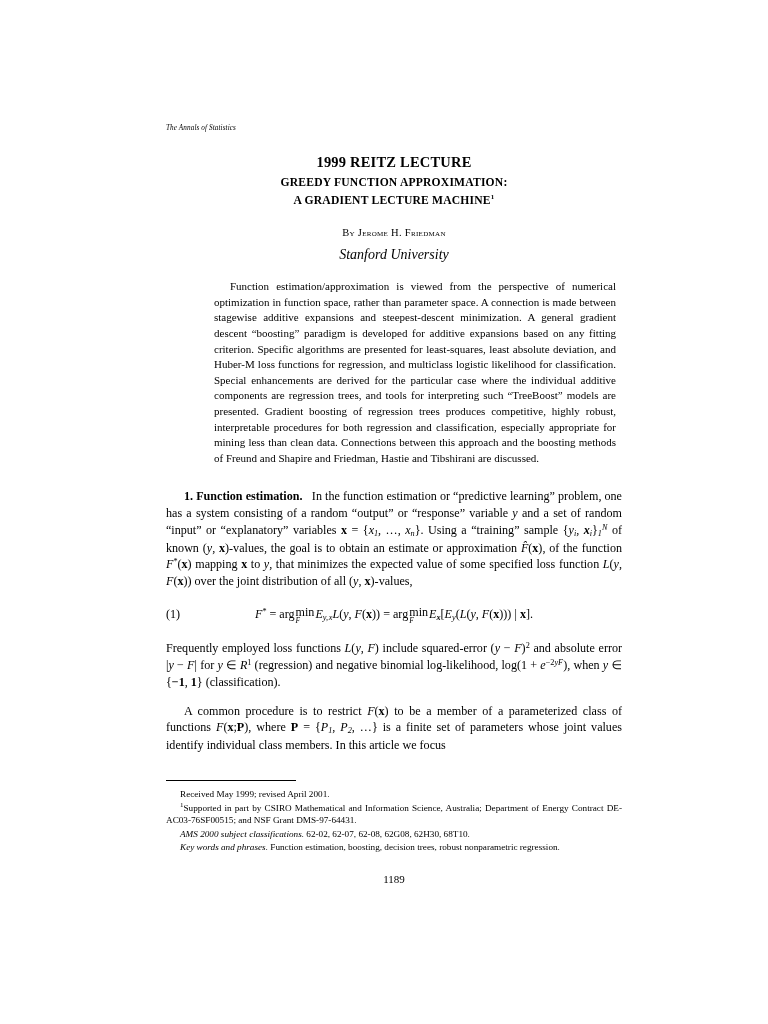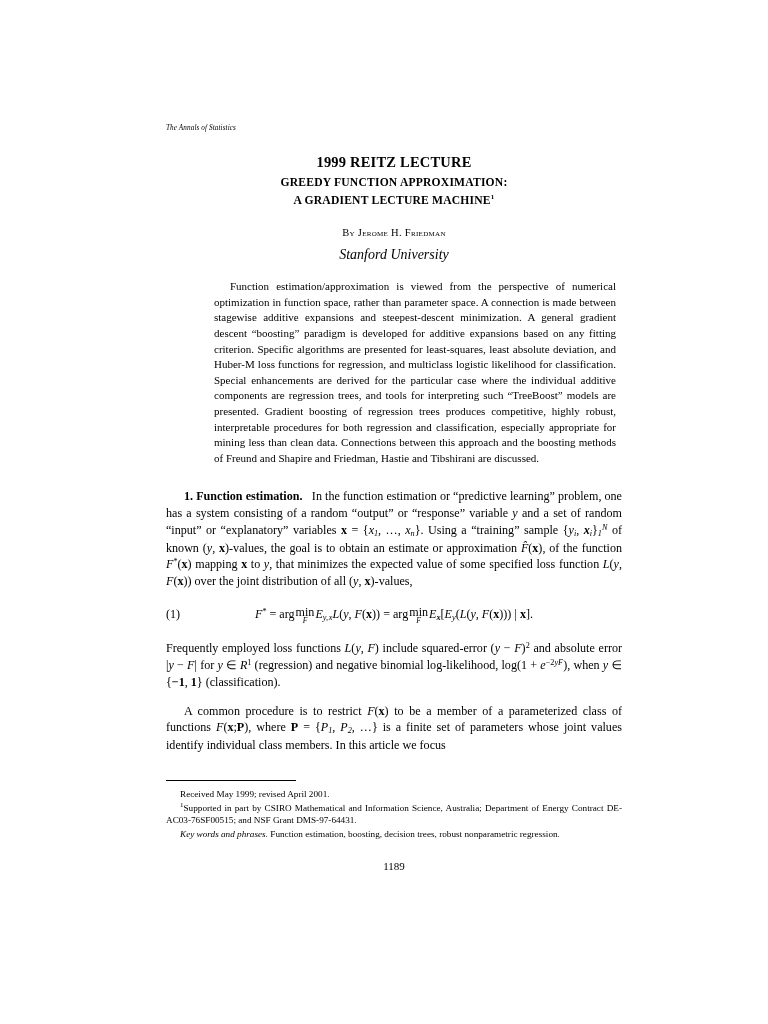--- a/index.html
+++ b/index.html
@@ -113,21 +113,21 @@
     left: 0;
     top: 0;
     font-size: 12.1px;
   }
   .eqbody {
     display: inline-block;
     text-align: center;
   }
   .argmin {
     display: inline-block;
-    text-align: center;
+    text-align: left;
     line-height: 1;
     vertical-align: middle;
     margin: 0 1px;
   }
   .argmin .top { display: block; font-size: 1em; }
   .argmin .bot { display: block; font-size: 0.62em; font-style: italic; margin-top: -1px; }
   .footnote-rule {
     margin-top: 26px;
     width: 130px;
     height: 1px;
@@ -198,19 +198,20 @@
         A common procedure is to restrict <span class="mi">F</span>(<span class="mb">x</span>) to be a member of a parameterized class of functions <span class="mi">F</span>(<span class="mb">x</span>;<span class="mb">P</span>), where <span class="mb">P</span> = {<span class="mi">P</span><sub class="msub">1</sub>, <span class="mi">P</span><sub class="msub">2</sub>, …} is a finite set of parameters whose joint values identify individual class members. In this article we focus
       </p>
 
     </div>
 
     <div class="footnote-rule"></div>
 
     <div class="footnotes">
       <p>Received May 1999; revised April 2001.</p>
       <p><sup>1</sup><span>Supported in part by CSIRO Mathematical and Information Science, Australia; Department of Energy Contract DE-AC03-76SF00515; and NSF Grant DMS-97-64431.</span></p>
+      <p><i>AMS 2000 subject classifications.</i><span> 62-02, 62-07, 62-08, 62G08, 62H30, 68T10.</span></p>
       <p><i>Key words and phrases.</i><span> Function estimation, boosting, decision trees, robust nonparametric regression.</span></p>
     </div>
 
     <div class="page-number">1189</div>
 
   </div>
 </div>
 
 </body></html>

